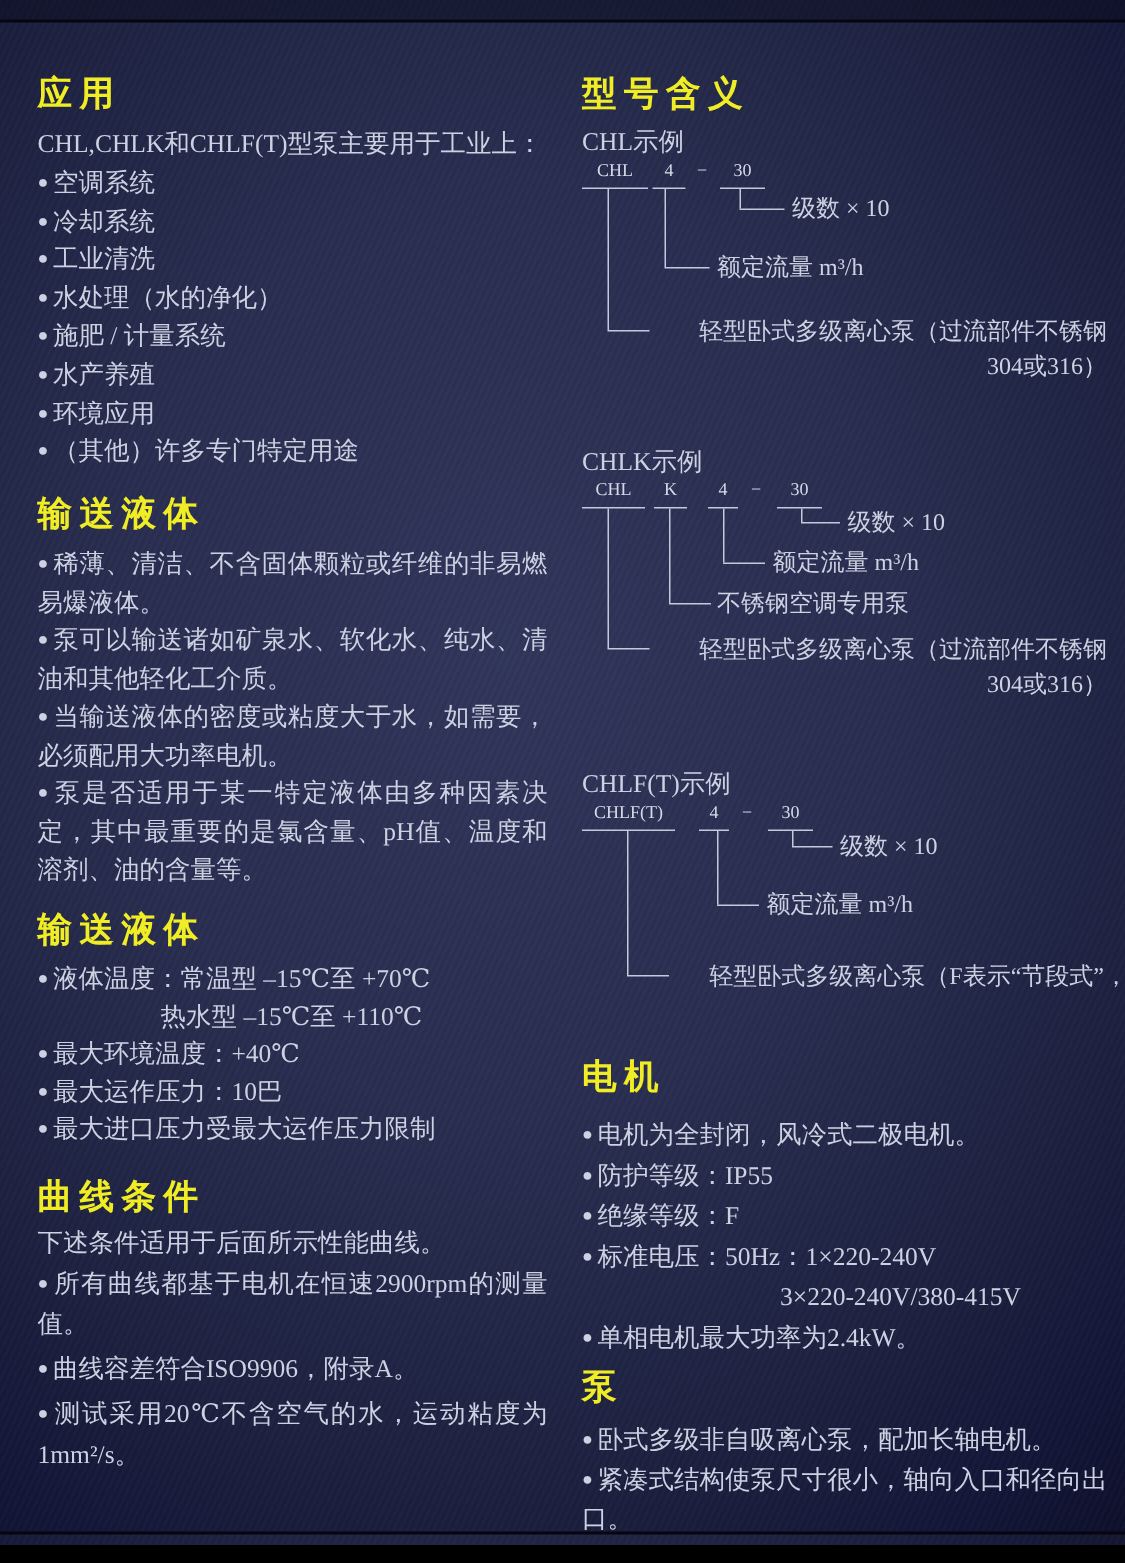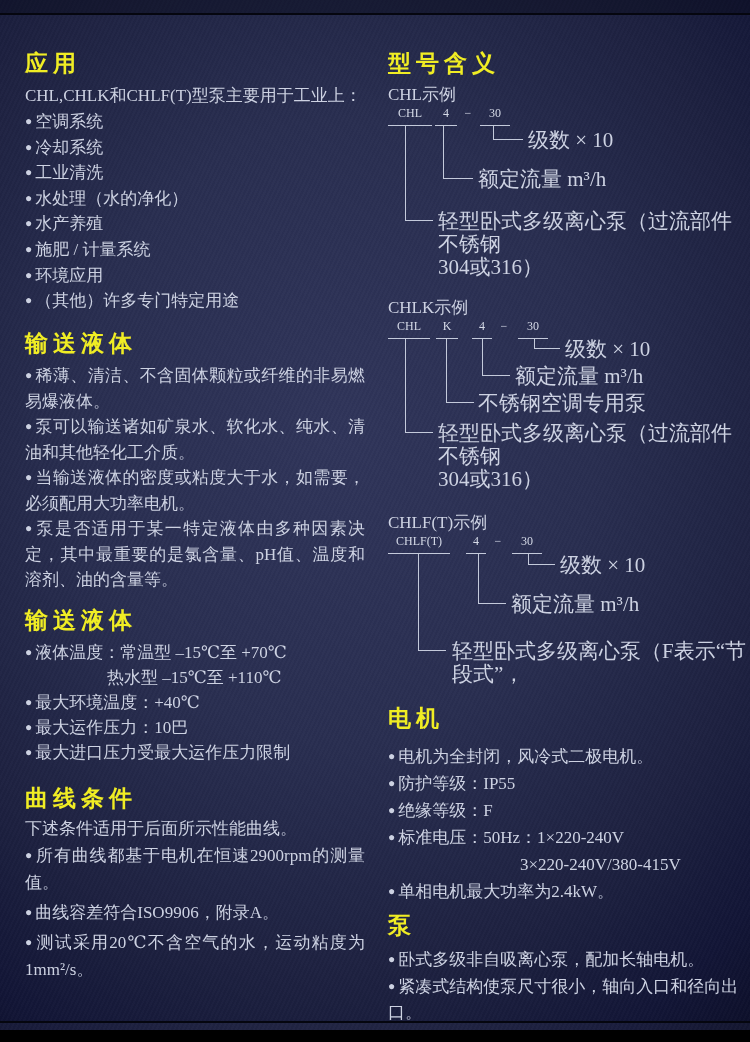--- a/index.html
+++ b/index.html
@@ -56,21 +56,21 @@
   .ex{position:absolute;left:0;width:358px;}
   #ex1{top:36px;height:210px;}
   #ex2{top:249px;height:212px;}
   #ex3{top:464px;height:196px;}
   .ex-caption{font-size:17px;line-height:18px;}
   .tok{position:absolute;top:20px;height:19px;font-size:12px;text-align:center;
        border-bottom:1px solid #c4cadb;color:#d6dbe8;}
   .tok.nounder{border-bottom:none;}
   .v{position:absolute;width:0;border-left:1px solid #c4cadb;}
   .hl{position:absolute;height:0;border-top:1px solid #c4cadb;}
-  .lbl{position:absolute;font-size:21px;line-height:22px;white-space:nowrap;}
+  .lbl{position:absolute;font-size:16px;line-height:22px;white-space:nowrap;text-align:right;}
   .lbl.wrap{white-space:normal;width:300px;line-height:23px;}
 
   #sec-motor{top:705px;}
   .motor-body{margin-top:11px;line-height:27px;}
   .volt2{padding-left:132px;}
   #sec-pump{top:912px;}
   .pump-body{margin-top:7px;line-height:26px;}
 </style>
 </head>
 <body>
@@ -81,22 +81,22 @@
 
   <div class="col col-left">
 
     <section id="sec-application">
       <h2>应用</h2>
       <div class="txt app-intro">CHL,CHLK和CHLF(T)型泵主要用于工业上：</div>
       <div class="txt app-item"><span class="blt">●</span><span>空调系统</span></div>
       <div class="txt app-item"><span class="blt">●</span><span>冷却系统</span></div>
       <div class="txt app-item"><span class="blt">●</span><span>工业清洗</span></div>
       <div class="txt app-item"><span class="blt">●</span><span>水处理（水的净化）</span></div>
+      <div class="txt app-item"><span class="blt">●</span><span>施肥 / 计量系统</span></div>
       <div class="txt app-item"><span class="blt">●</span><span>水产养殖</span></div>
-      <div class="txt app-item"><span class="blt">●</span><span>施肥 / 计量系统</span></div>
       <div class="txt app-item"><span class="blt">●</span><span>环境应用</span></div>
       <div class="txt app-item"><span class="blt">●</span><span>（其他）许多专门特定用途</span></div>
     </section>
 
     <section id="sec-liquids">
       <h2>输送液体</h2>
       <div class="liq-paras">
         <div class="txt just"><span class="blt">●</span><span>稀薄、清洁、不含固体颗粒或纤维的非易燃易爆液体。</span></div>
         <div class="txt just"><span class="blt">●</span><span>泵可以输送诸如矿泉水、软化水、纯水、清油和其他轻化工介质。</span></div>
         <div class="txt just"><span class="blt">●</span><span>当输送液体的密度或粘度大于水，如需要，必须配用大功率电机。</span></div>

